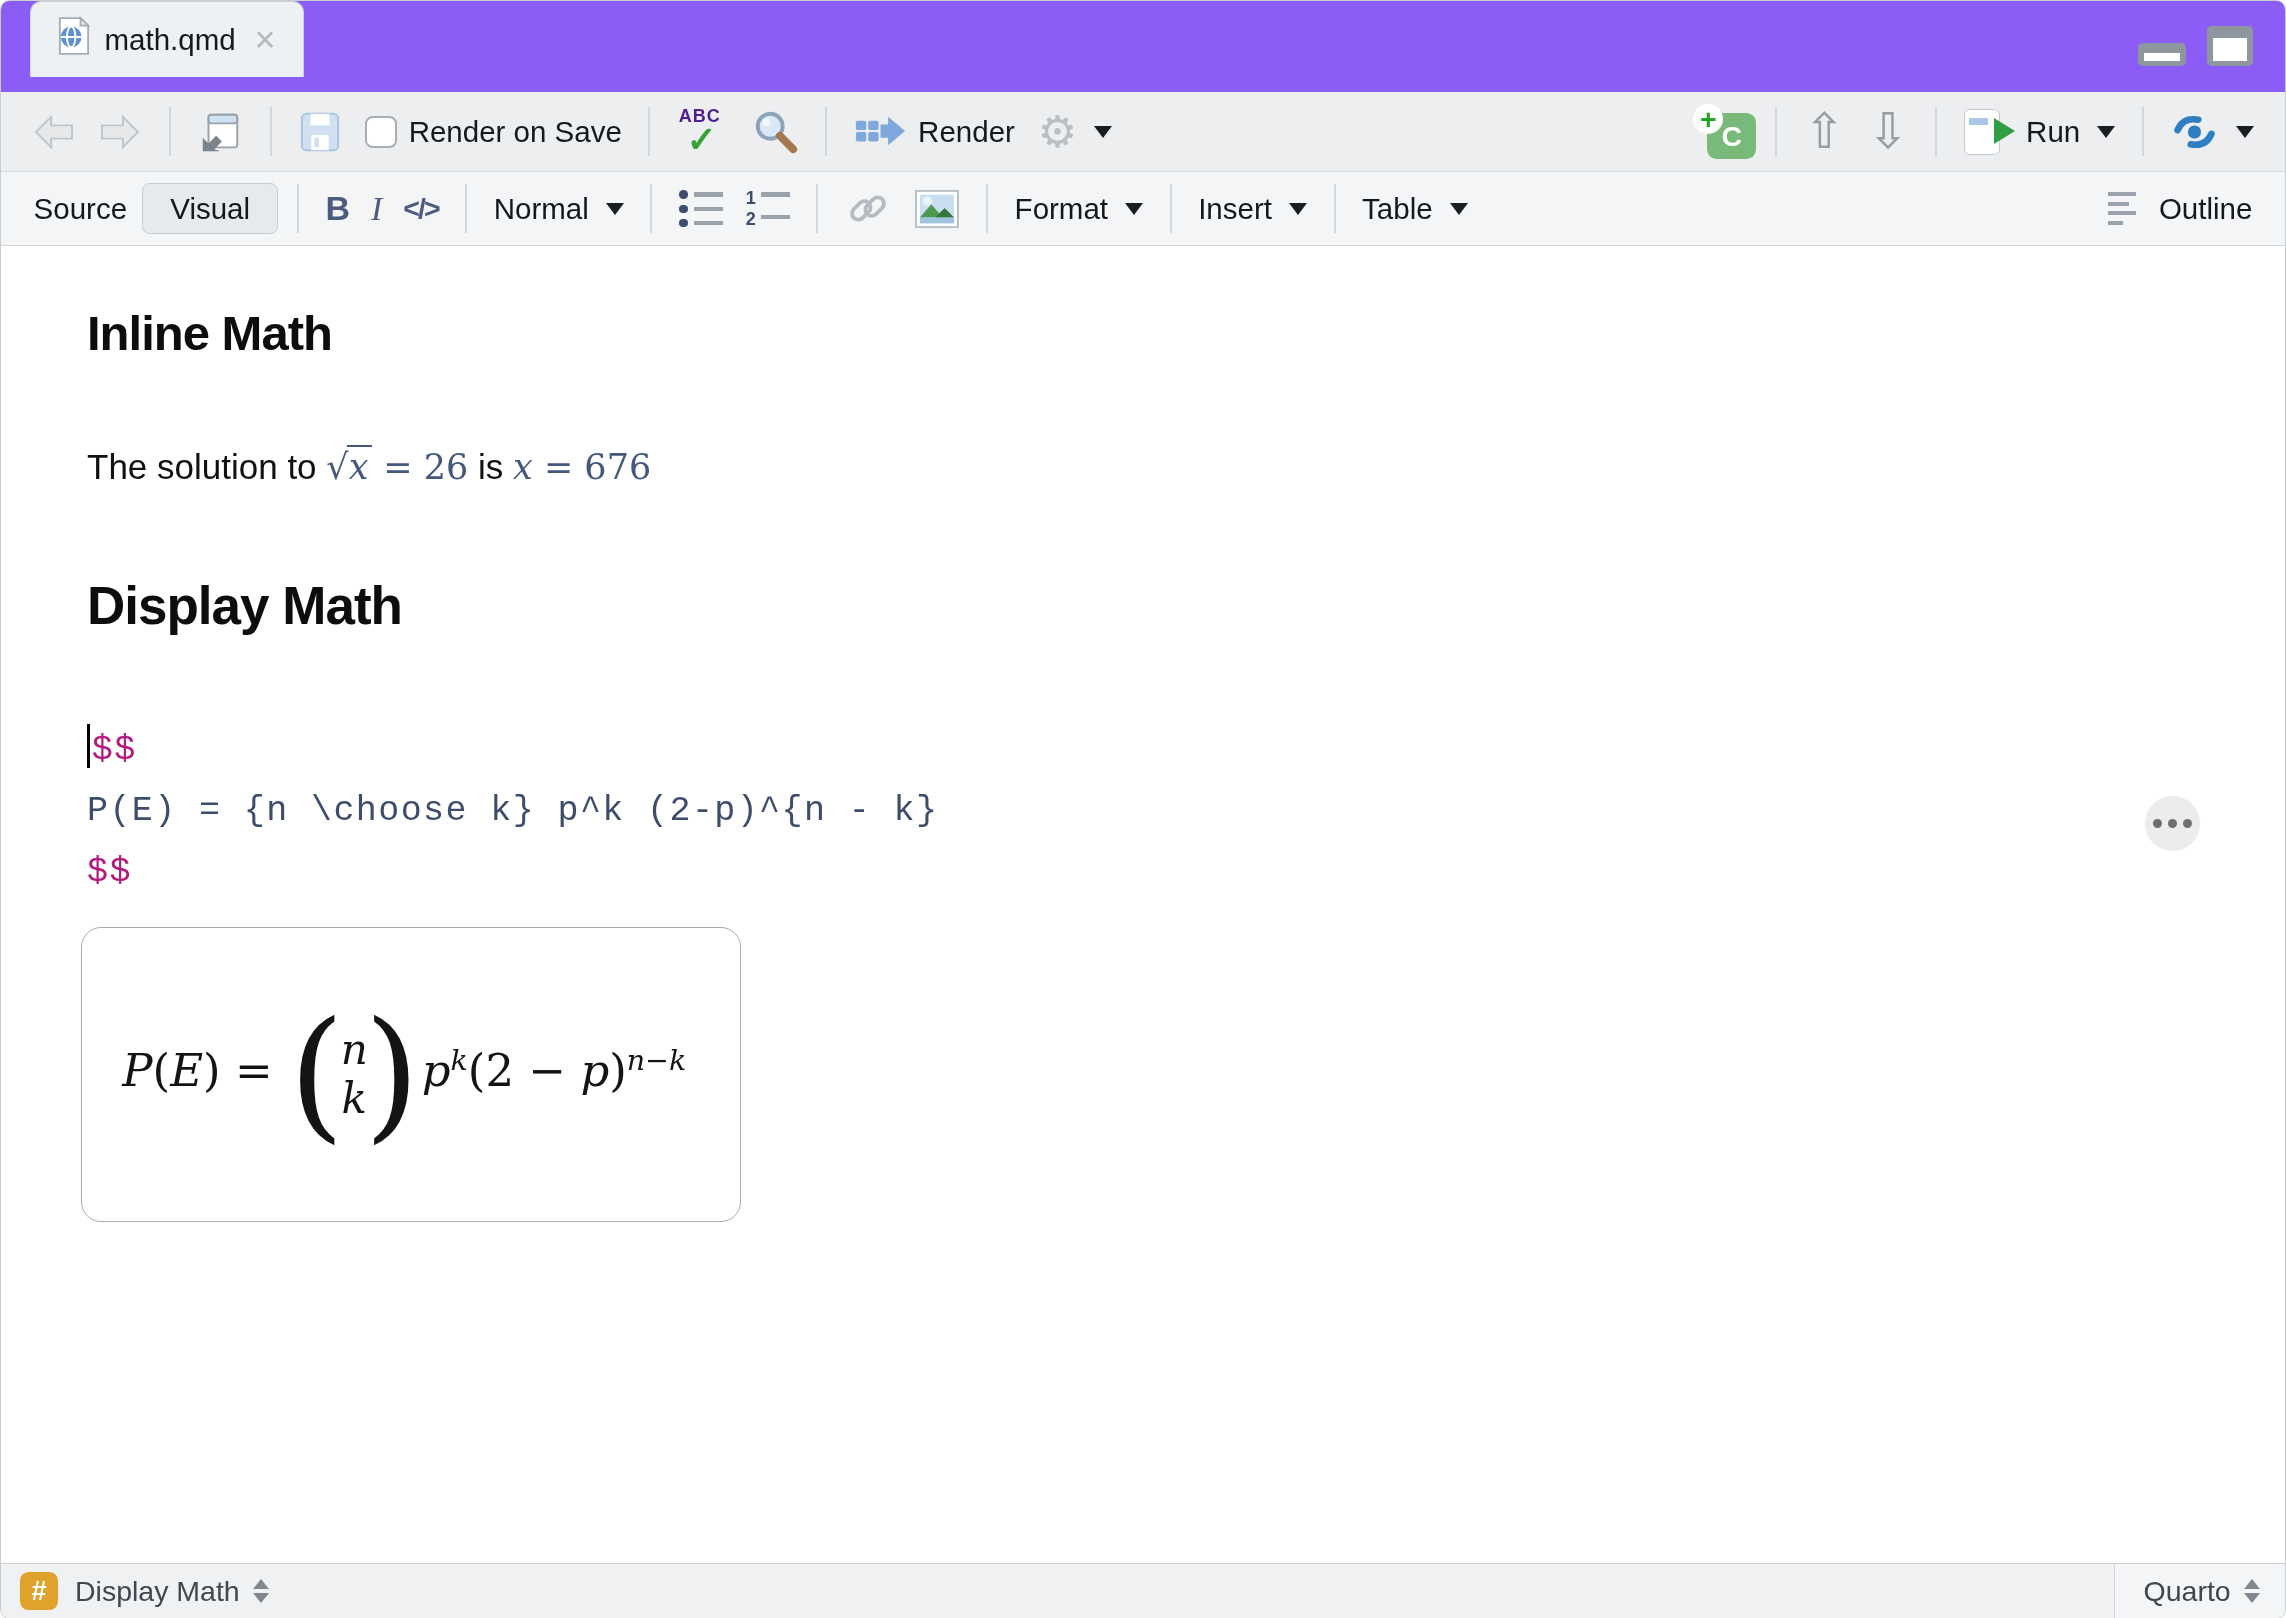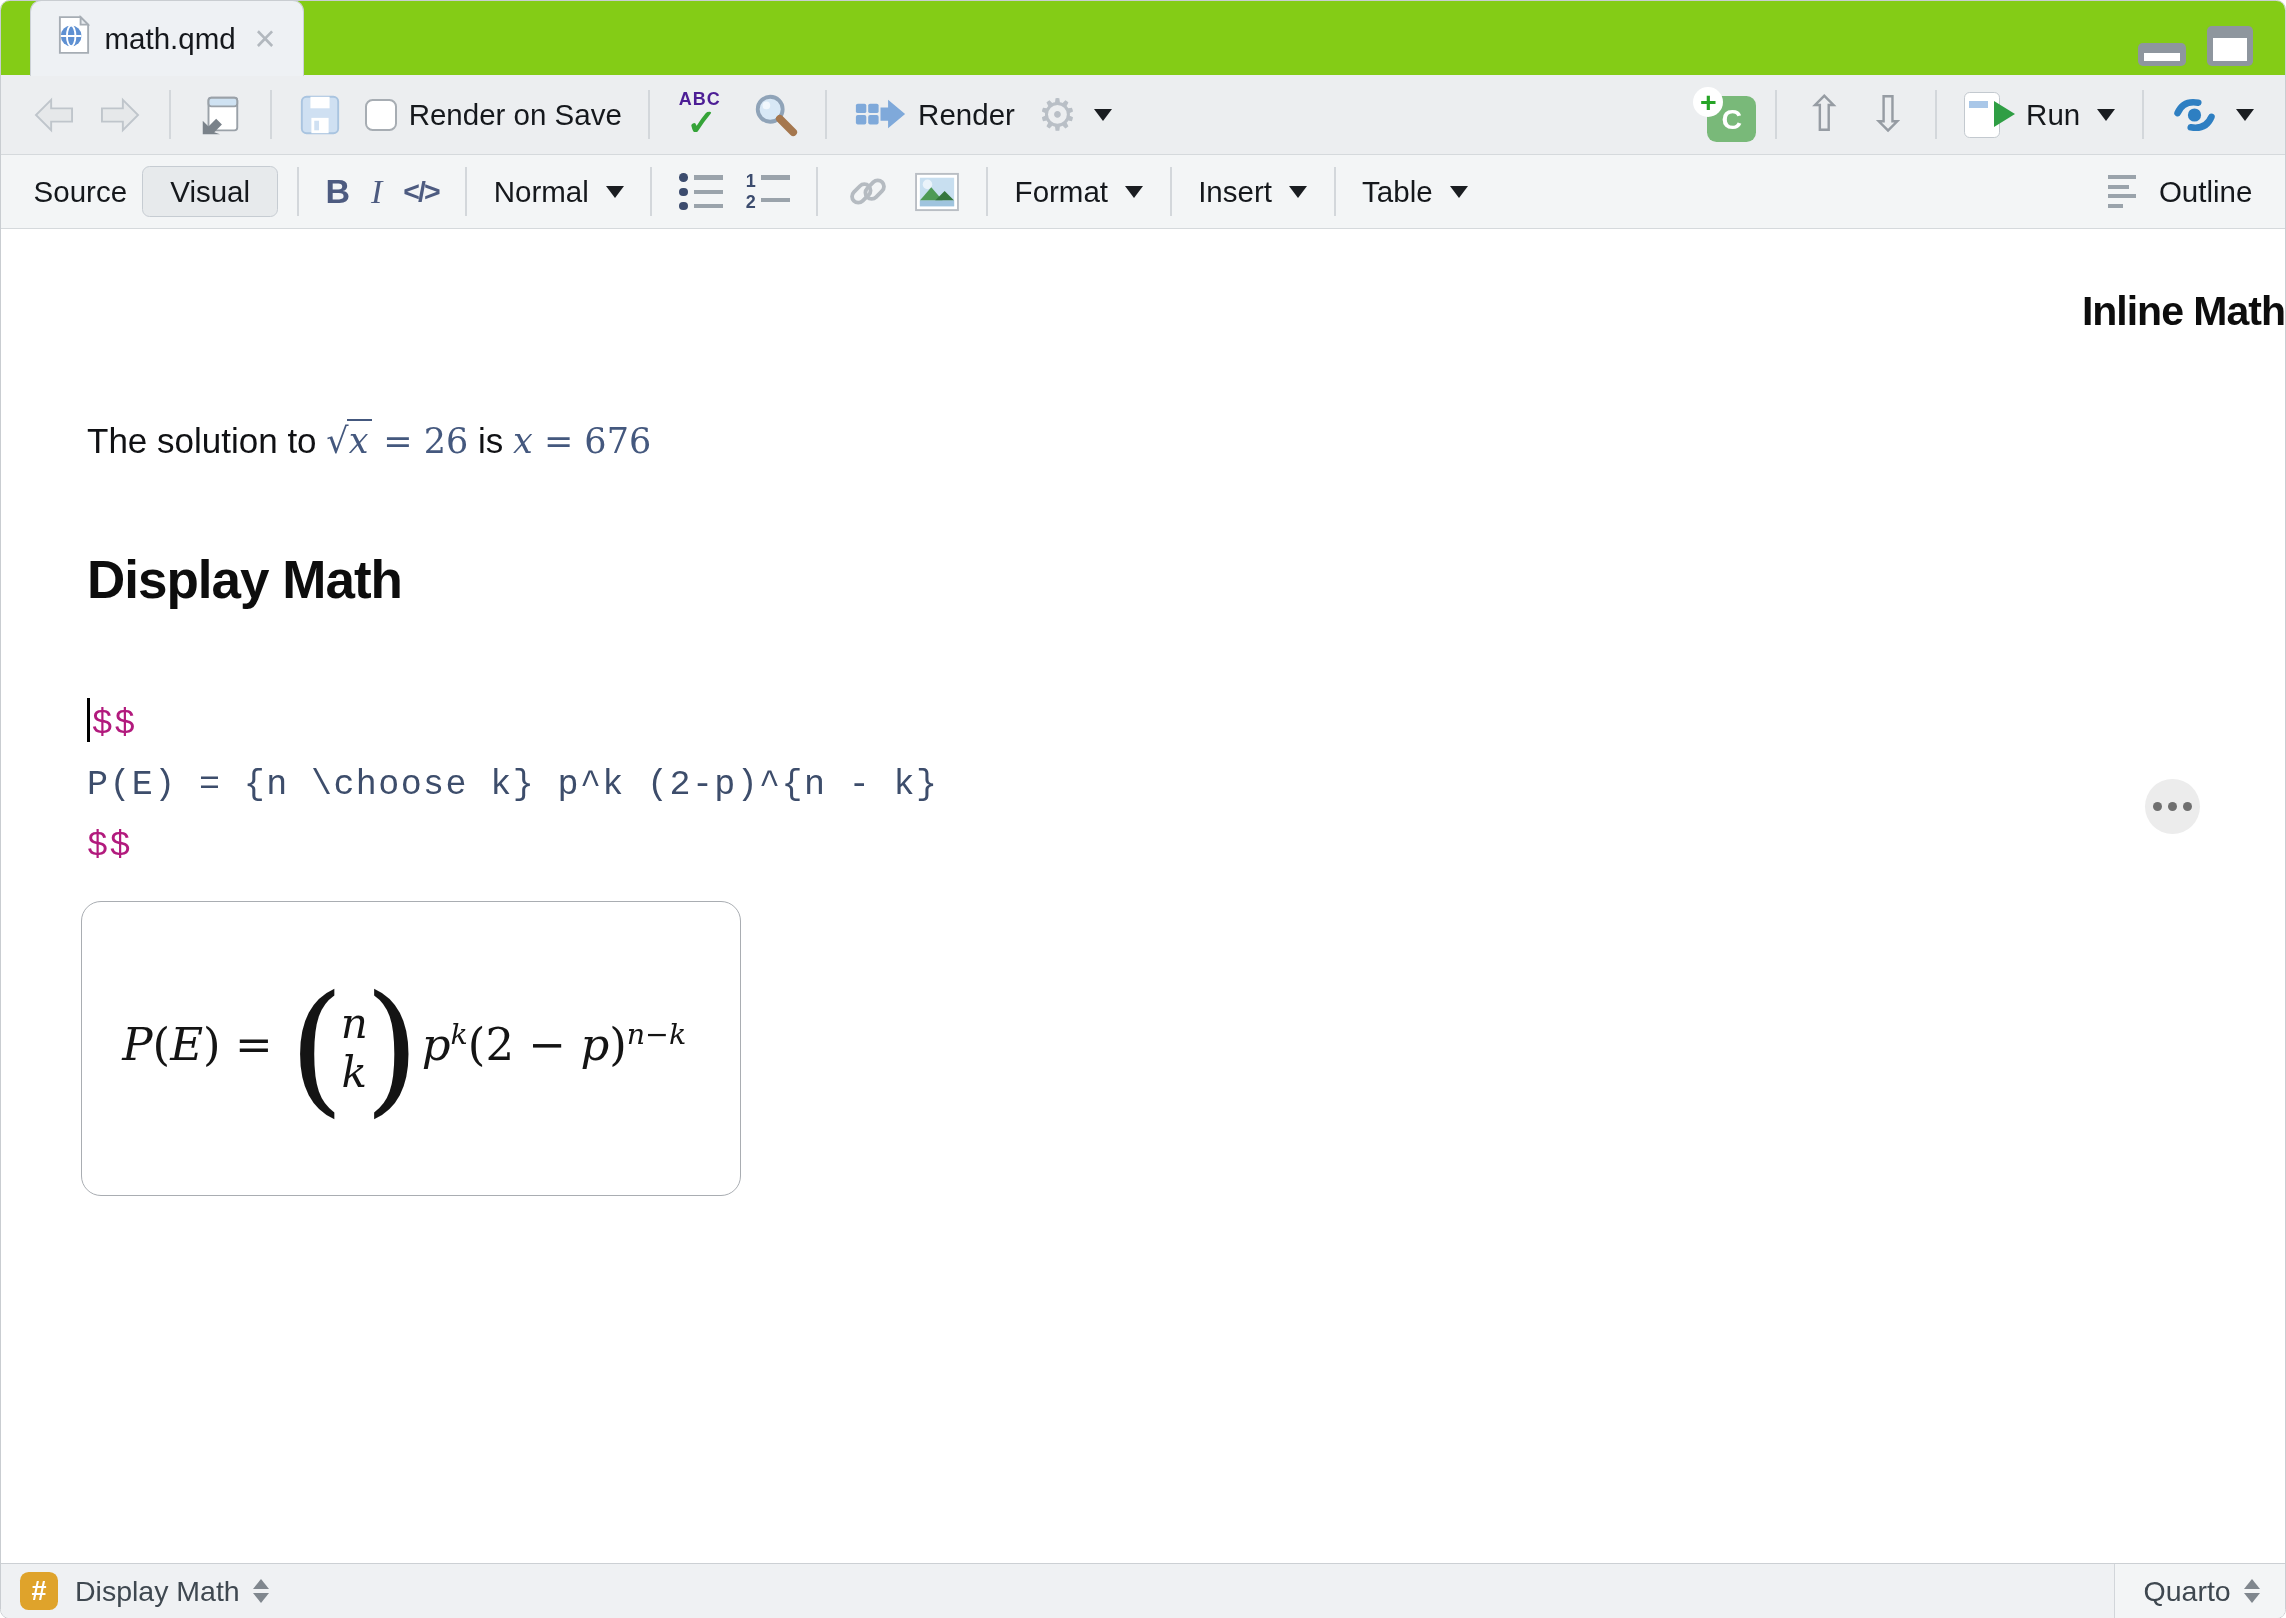--- a/index.html
+++ b/index.html
@@ -3,22 +3,22 @@
 <meta charset="utf-8">
 <style>
   * { box-sizing: border-box; }
   html,body { margin:0; padding:0; background:#ffffff; }
   body { width:2286px; height:1619px; font-family:"Liberation Sans",sans-serif; }
 
   .window { width:2286px; height:1619px; border:1.9px solid #c9cdd1; border-radius:9.5px;
             overflow:hidden; display:flex; flex-direction:column; background:#fff; }
 
   
-  .tabbar { height:74px; background:#84cc16; position:relative; display:flex;
-            align-items:center; padding:0 0 0 28.5px; flex:0 0 auto; }
+  .tabbar { height:91px; background:#8b5cf6; position:relative; display:flex;
+            align-items:flex-start; padding:0 0 0 28.5px; flex:0 0 auto; }
   .tab { height:76px; background:#eef1f4; border:1.9px solid #ccd1d6; border-bottom:none;
          border-radius:11.4px 11.4px 0 0; display:flex; align-items:center; gap:15px;
          padding:0 27px; font-size:29.5px; color:#15181c; }
   .tab-close { font-size:36px; color:#b2b8be; line-height:1; margin-left:3.8px; }
   .winbtns { position:absolute; right:32px; top:25px; display:flex; gap:21px; align-items:flex-end; }
   .minbtn { width:48px; height:23px; background:#8e969e; border-radius:4.8px; position:relative; }
   .minbtn::after { content:""; position:absolute; left:5.7px; right:5.7px; bottom:4.8px; height:8.6px; background:#fff; }
   .maxbtn { width:46px; height:40px; background:#8e969e; border-radius:4.8px; position:relative; }
   .maxbtn::after { content:""; position:absolute; left:5.7px; right:5.7px; bottom:4.8px; height:23px; background:#fff; }
 
@@ -67,21 +67,21 @@
   .listicon { position:relative; width:44px; height:40px; }
   .listicon .dot { position:absolute; left:0; width:8.6px; height:8.6px; border-radius:50%; background:#3c4c6e; }
   .listicon .bar { position:absolute; left:15px; right:0; height:4.8px; background:#9aa3ab; }
   .listicon .num { position:absolute; left:0; font-size:18px; font-weight:bold; color:#3c4c6e; line-height:1; }
   .outline-icon { display:inline-flex; flex-direction:column; gap:5.7px; margin-right:11.4px; }
   .outline-icon i { display:block; height:3.8px; background:#9aa3ab; }
 
   
   .content { flex:1 1 auto; background:#fff; position:relative; padding:59px 0 0 86px; overflow:hidden; }
   h1 { margin:0; color:#0d0d0d; font-weight:bold; letter-spacing:-1px; }
-  .h-inline { font-size:41px;text-align:right; }
+  .h-inline { font-size:49px; }
   .h-display { font-size:53px; margin-top:88px; }
   .para { font-size:35px; color:#101114; }
   .p1 { margin-top:84px; }
   .p2 { margin-top:67px; }
   .m { font-family:"DejaVu Serif",serif; color:#44587e; }
   .mi { font-style:italic; }
   .rad { display:inline-block; border-top:2.9px solid currentColor; padding:0 3.8px 0 1.9px; margin-left:-1.9px; }
   sup.small { font-size:23px; }
 
   .codeblock { margin-top:84px; font-family:"Liberation Mono","DejaVu Sans Mono",monospace;

